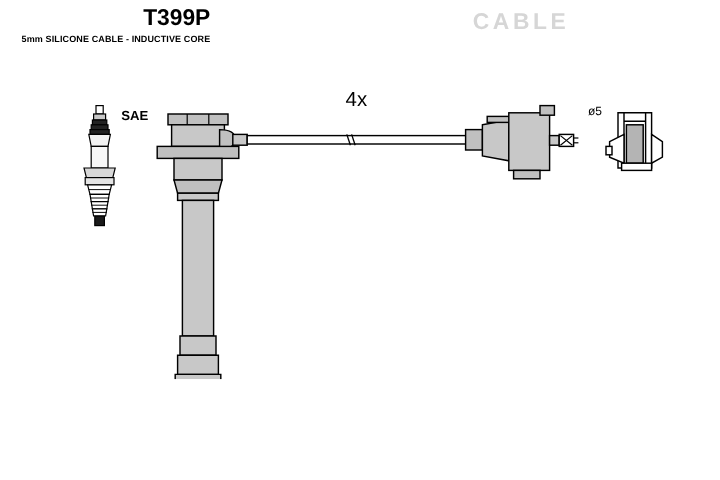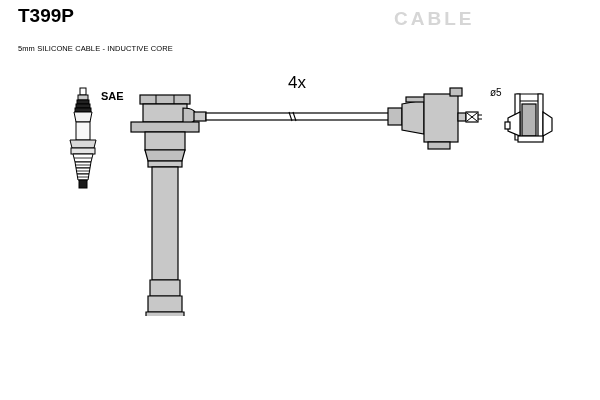--- a/index.html
+++ b/index.html
@@ -10,39 +10,40 @@
   }
   body {
     font-family: "Liberation Sans", sans-serif;
   }
   #sheet {
     position: relative;
     width: 600px;
     height: 316px;
     background: #ffffff;
     overflow: hidden;
+    text-align: right;
   }
   #title-block {
     position: absolute;
     left: 18px;
     top: 6px;
     line-height: 1;
   }
   #part-number {
     font-size: 19px;
     font-weight: bold;
     color: #000000;
     letter-spacing: 0px;
     white-space: nowrap;
   }
   #part-description {
     font-size: 7.5px;
-    font-weight: normal;
+    font-weight: bold;
     color: #000000;
-    margin-top: 20px;
+    margin-top: 4px;
     letter-spacing: 0.1px;
     white-space: nowrap;
   }
   #brand-logo {
     position: absolute;
     left: 394px;
     top: 8px;
     font-size: 19px;
     font-weight: bold;
     color: #d6d6d6;

